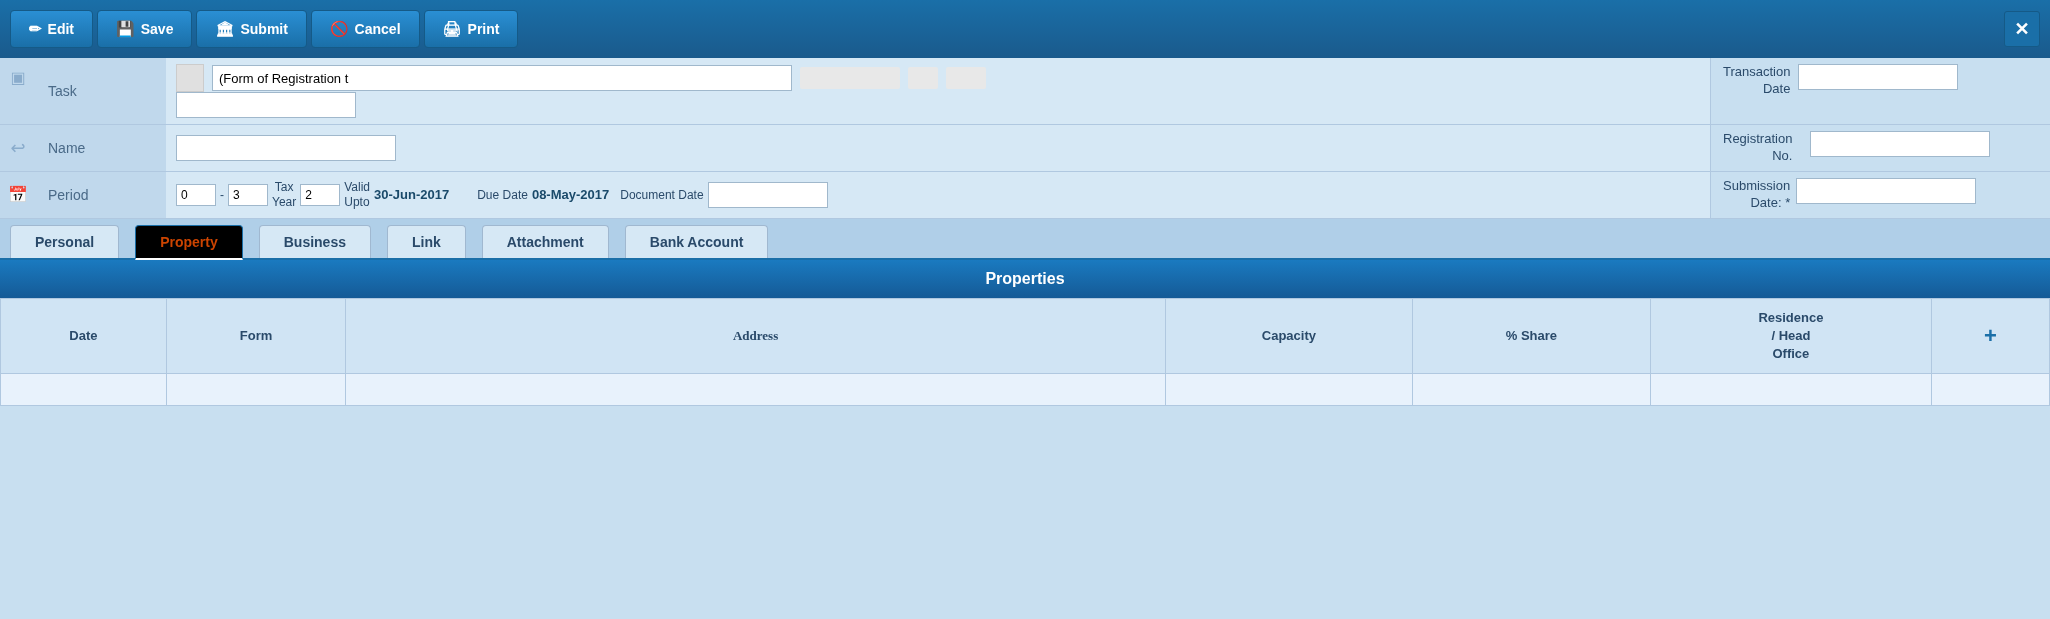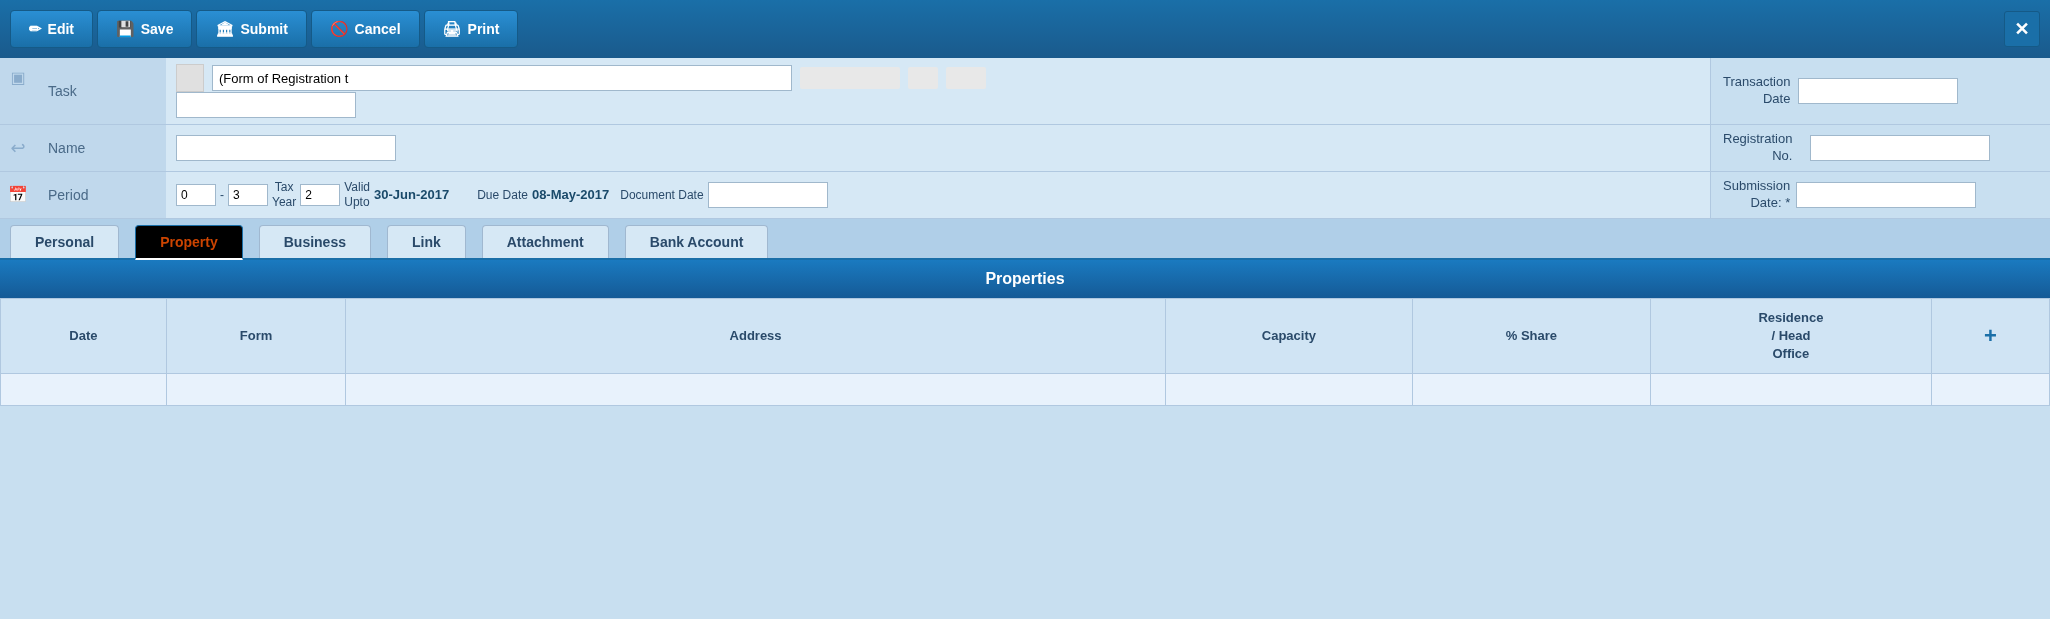--- a/index.html
+++ b/index.html
@@ -91,21 +91,20 @@
       display: flex;
       align-items: center;
       gap: 8px;
       flex-wrap: wrap;
     }
 
     .header-right {
       width: 340px;
       background: #c8dff0;
       display: flex;
-      align-items: center;
       padding: 6px 12px;
       gap: 8px;
       flex-shrink: 0;
       border-left: 1px solid #b0c8e0;
     }
 
     .right-label {
       color: #2a4a6a;
       font-size: 13px;
       text-align: right;
@@ -250,21 +249,21 @@
     }
     .props-table th {
       background: #d0e4f4;
       color: #2a4a6a;
       padding: 10px 12px;
       text-align: center;
       font-size: 13px;
       font-weight: bold;
       border: 1px solid #b0c8e0;
     }
-    .props-table th.addr-col { width: 40%; }
+    .props-table th.addr-col { width: 40%; font-family: Liberation Serif, serif; }
     .props-table td {
       padding: 8px 12px;
       border: 1px solid #b0c8e0;
       text-align: center;
     }
     .add-btn {
       color: #1a6fa8;
       font-size: 22px;
       font-weight: bold;
       cursor: pointer;

